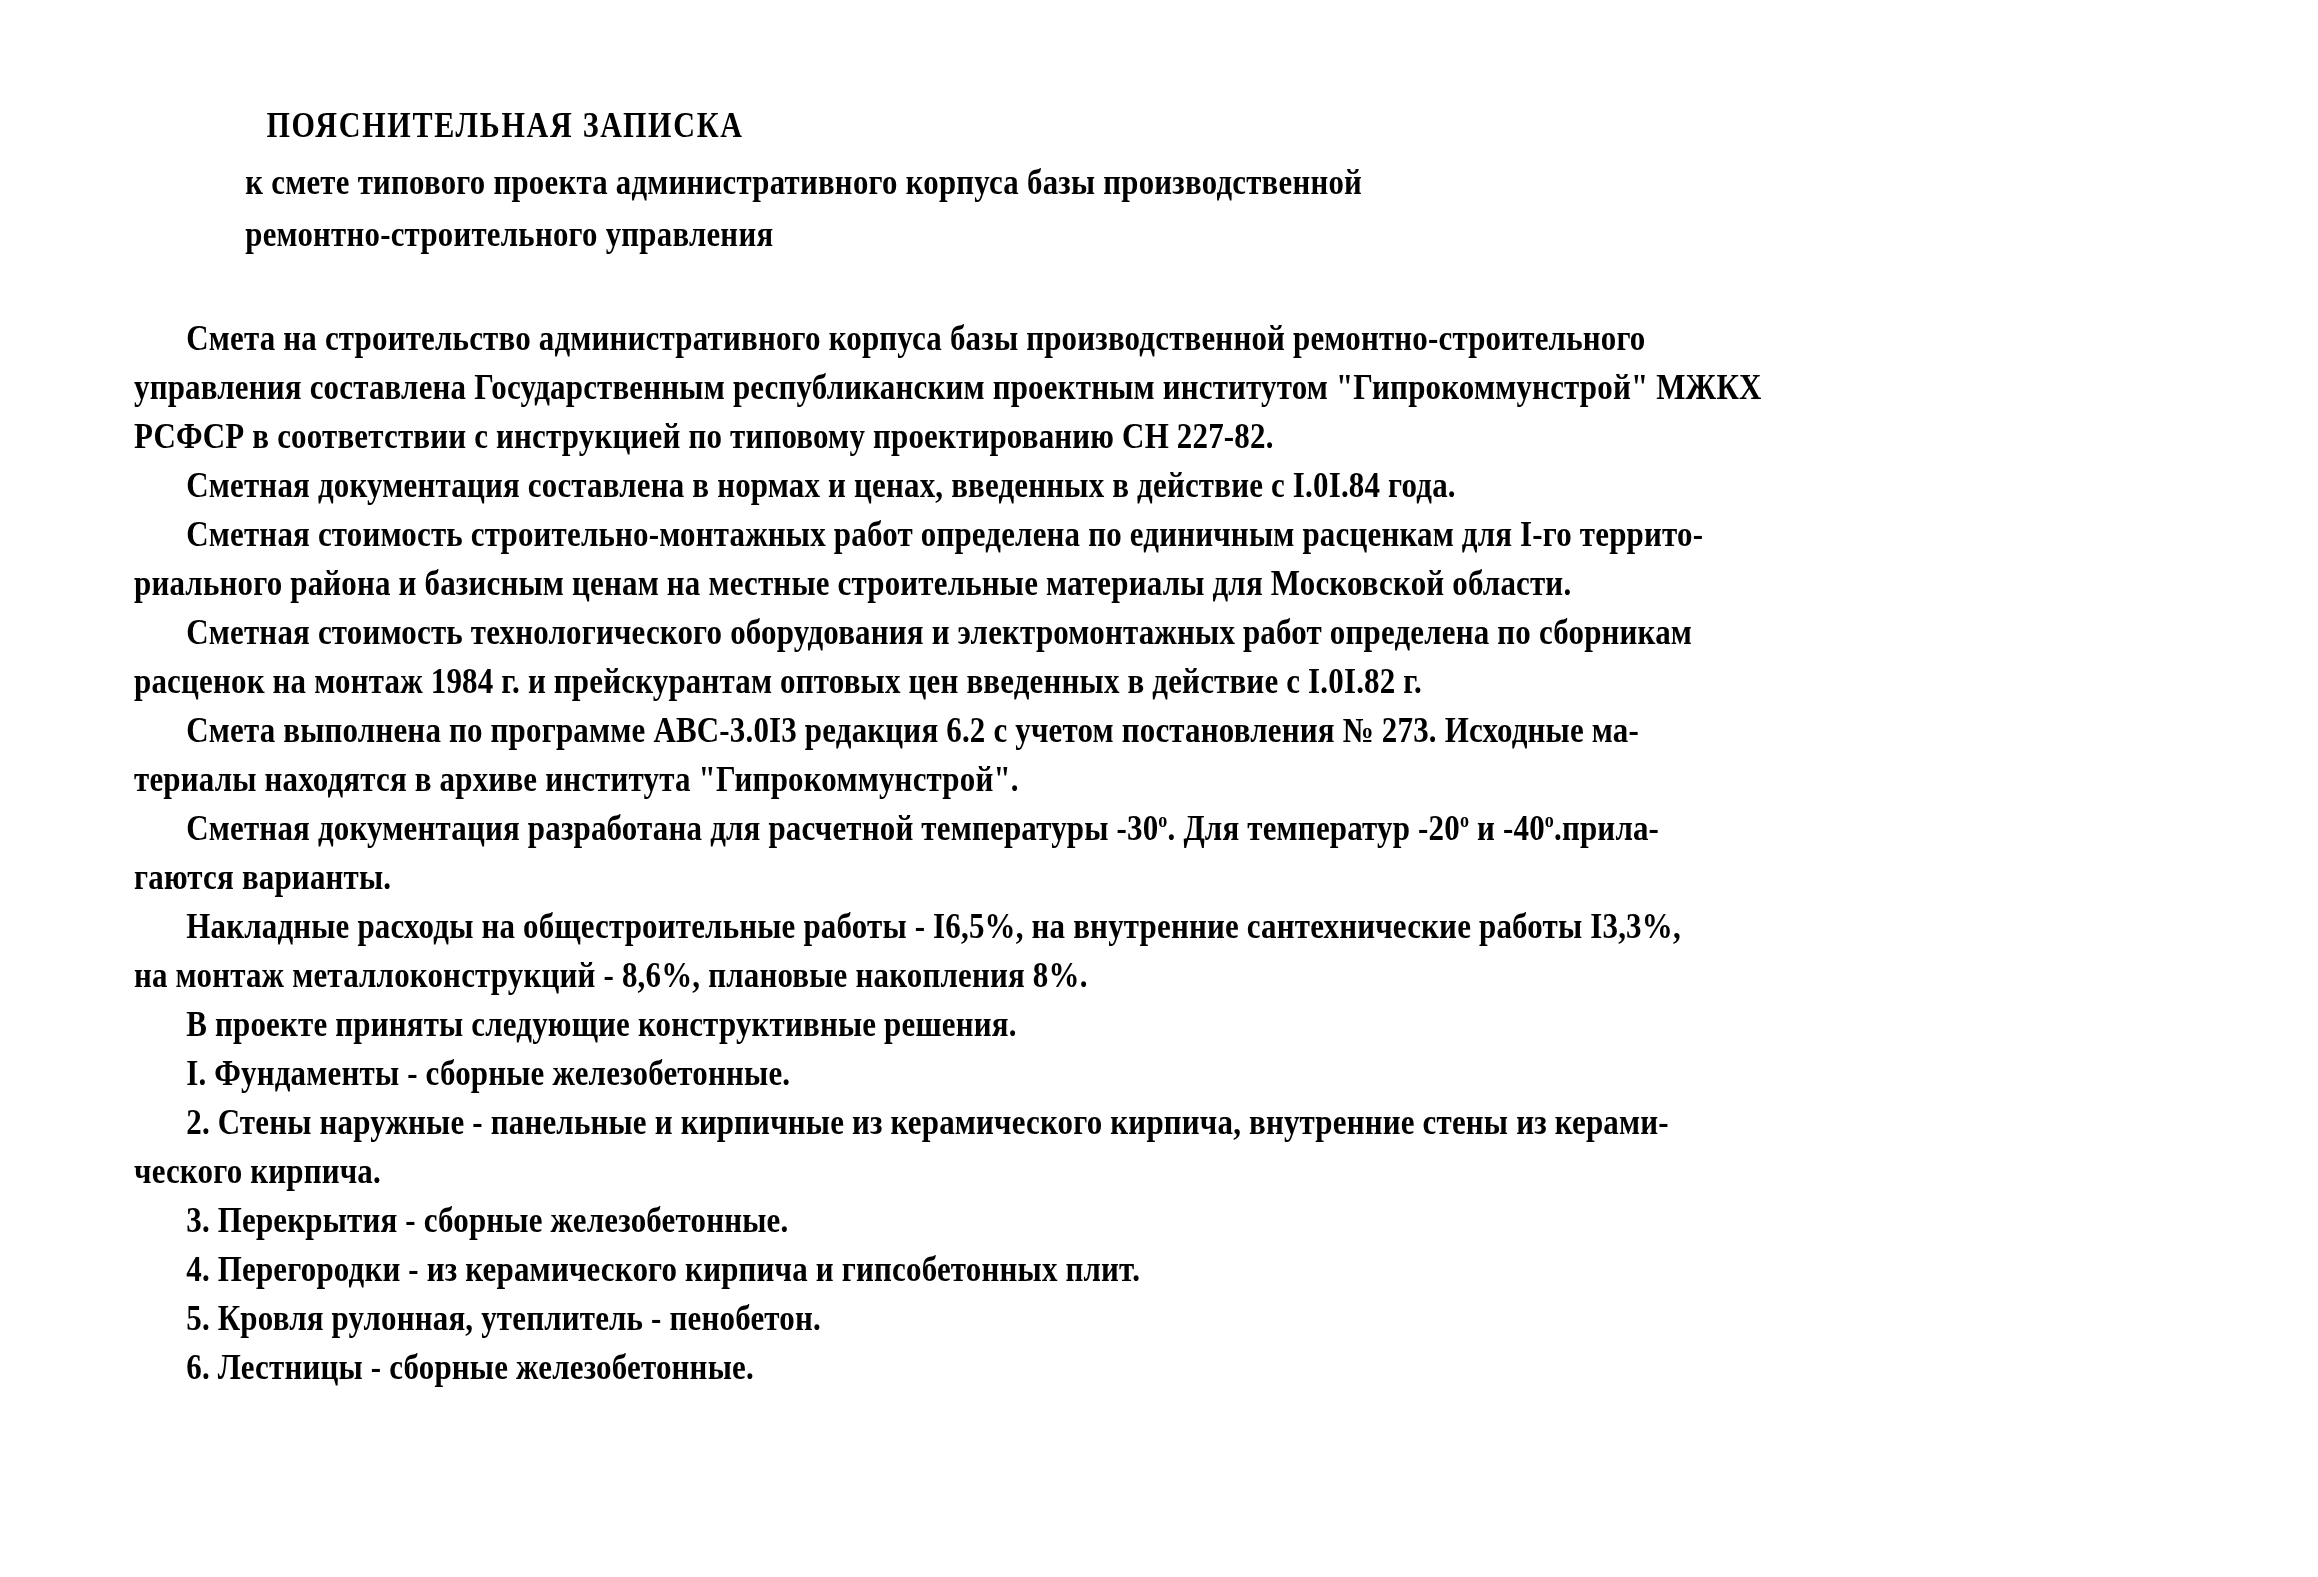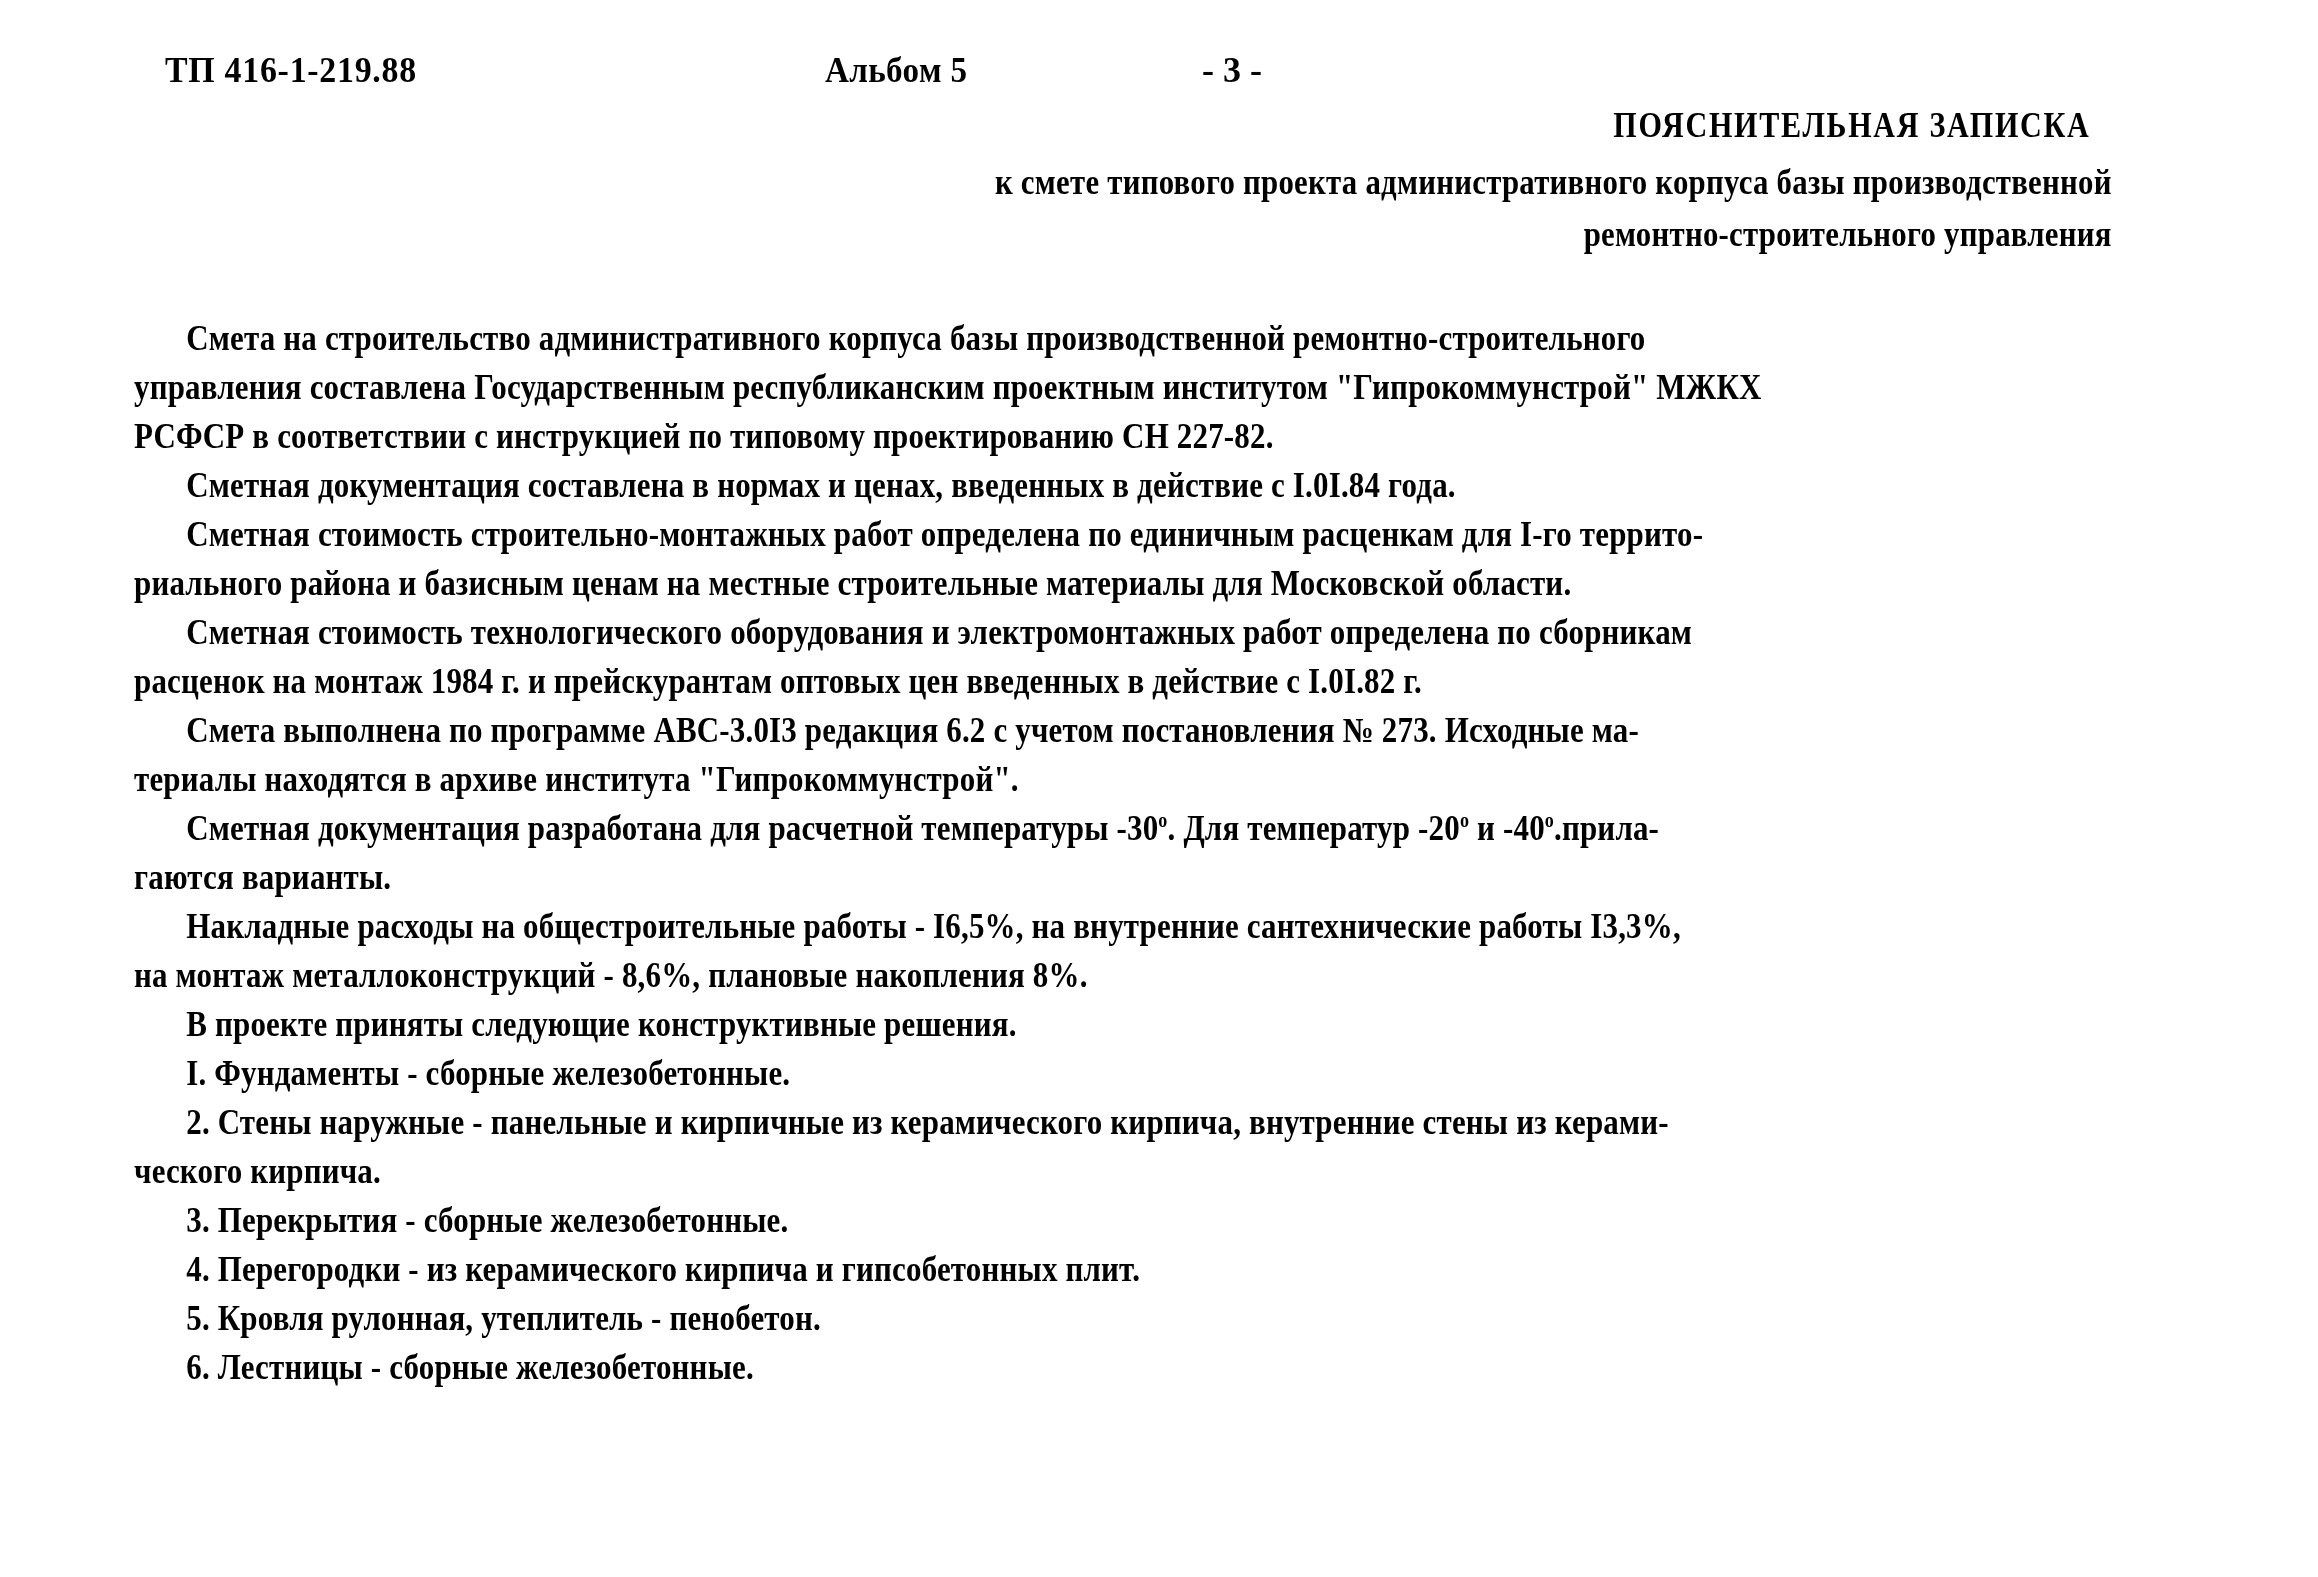--- a/index.html
+++ b/index.html
@@ -63,21 +63,21 @@
     font-weight: 700;
     white-space: nowrap;
   }
 
   
   .title-block {
     position: absolute;
     top: 108px;
     left: 0;
     width: 2121px;
-    text-align: right;
+    text-align: left;
   }
   .doc-title {
     font-size: 35px;
     font-weight: 700;
     letter-spacing: 2px;
     transform: scaleX(0.86);
     margin: 0 0 17.3px 0;
     line-height: 1.0;
     white-space: nowrap;
   }
@@ -120,25 +120,20 @@
     line-height: 0;
     font-weight: 700;
   }
 </style>
 </head>
 <body>
 
 <div class="page">
   <div class="sheet">
 
-    <div class="hdr">
-      <div class="hdr-code">ТП 416-1-219.88</div>
-      <div class="hdr-album">Альбом 5</div>
-      <div class="hdr-page">- 3 -</div>
-    </div>
 
     <div class="title-block">
       <div class="doc-title">ПОЯСНИТЕЛЬНАЯ ЗАПИСКА</div>
       <div class="doc-subtitle">к смете типового проекта административного корпуса базы производственной</div>
       <div class="doc-subtitle">ремонтно-строительного управления</div>
     </div>
 
     <div class="body-block">
 
       <p class="para">

